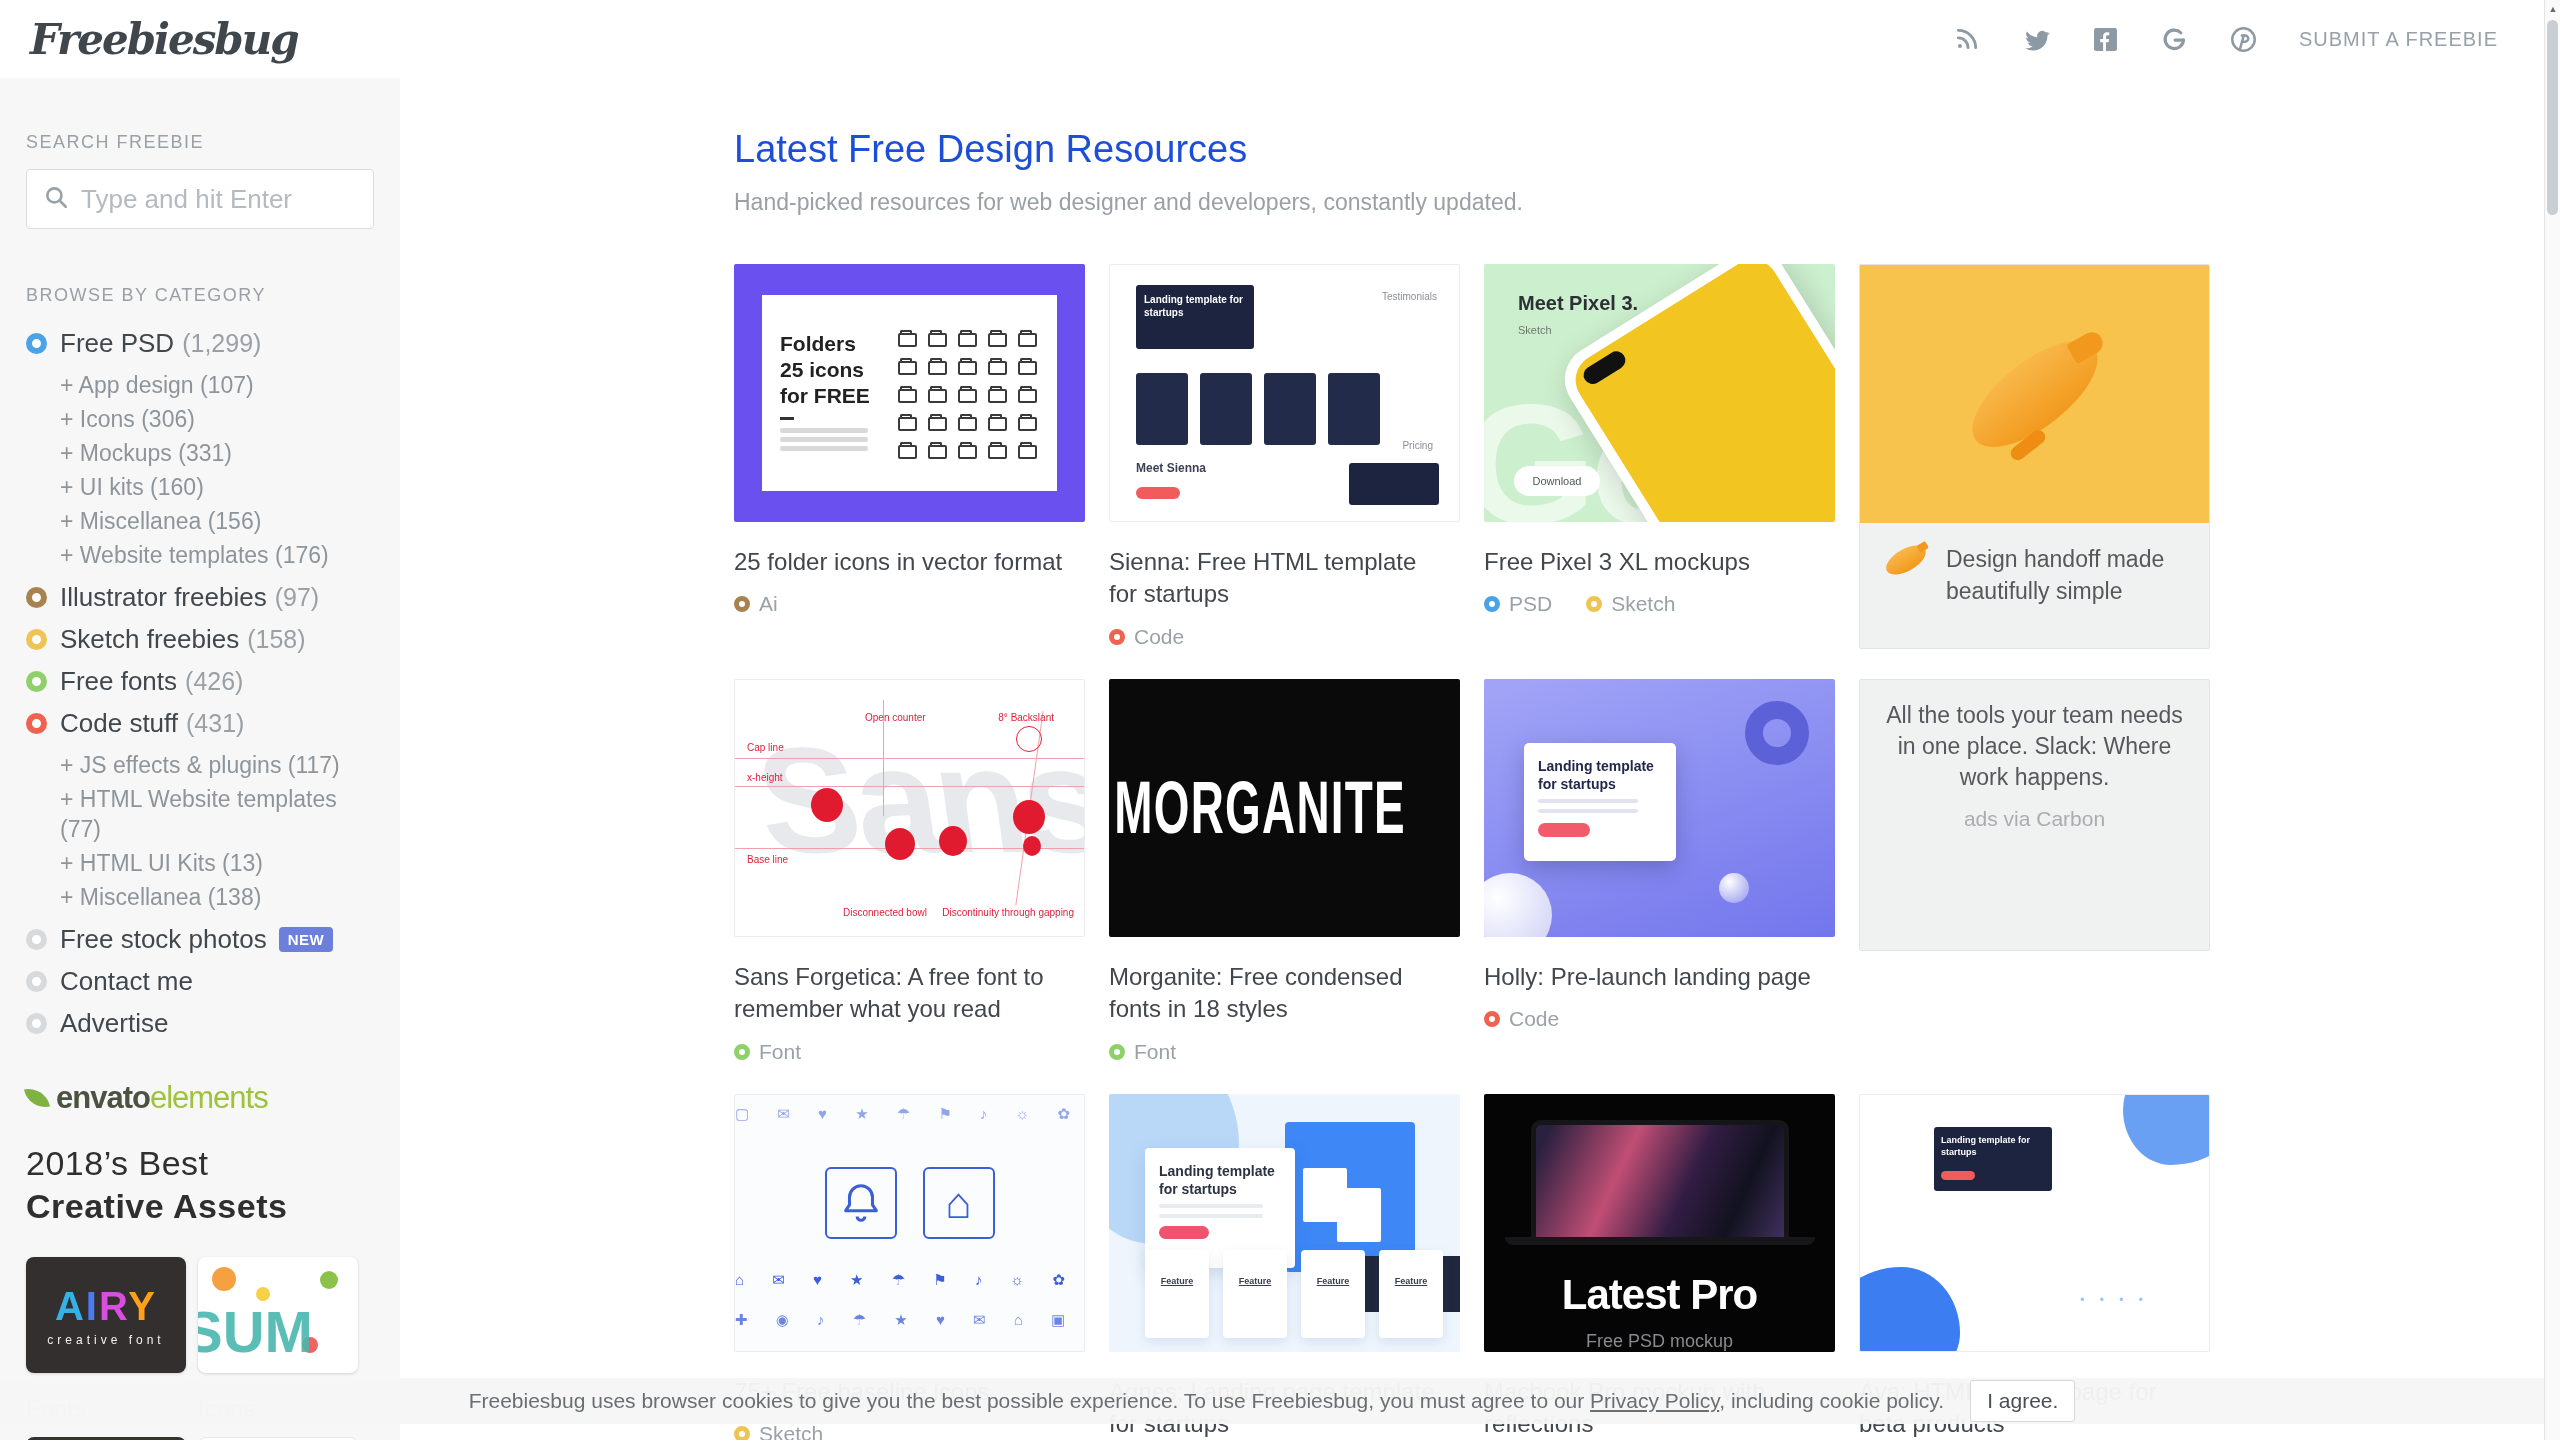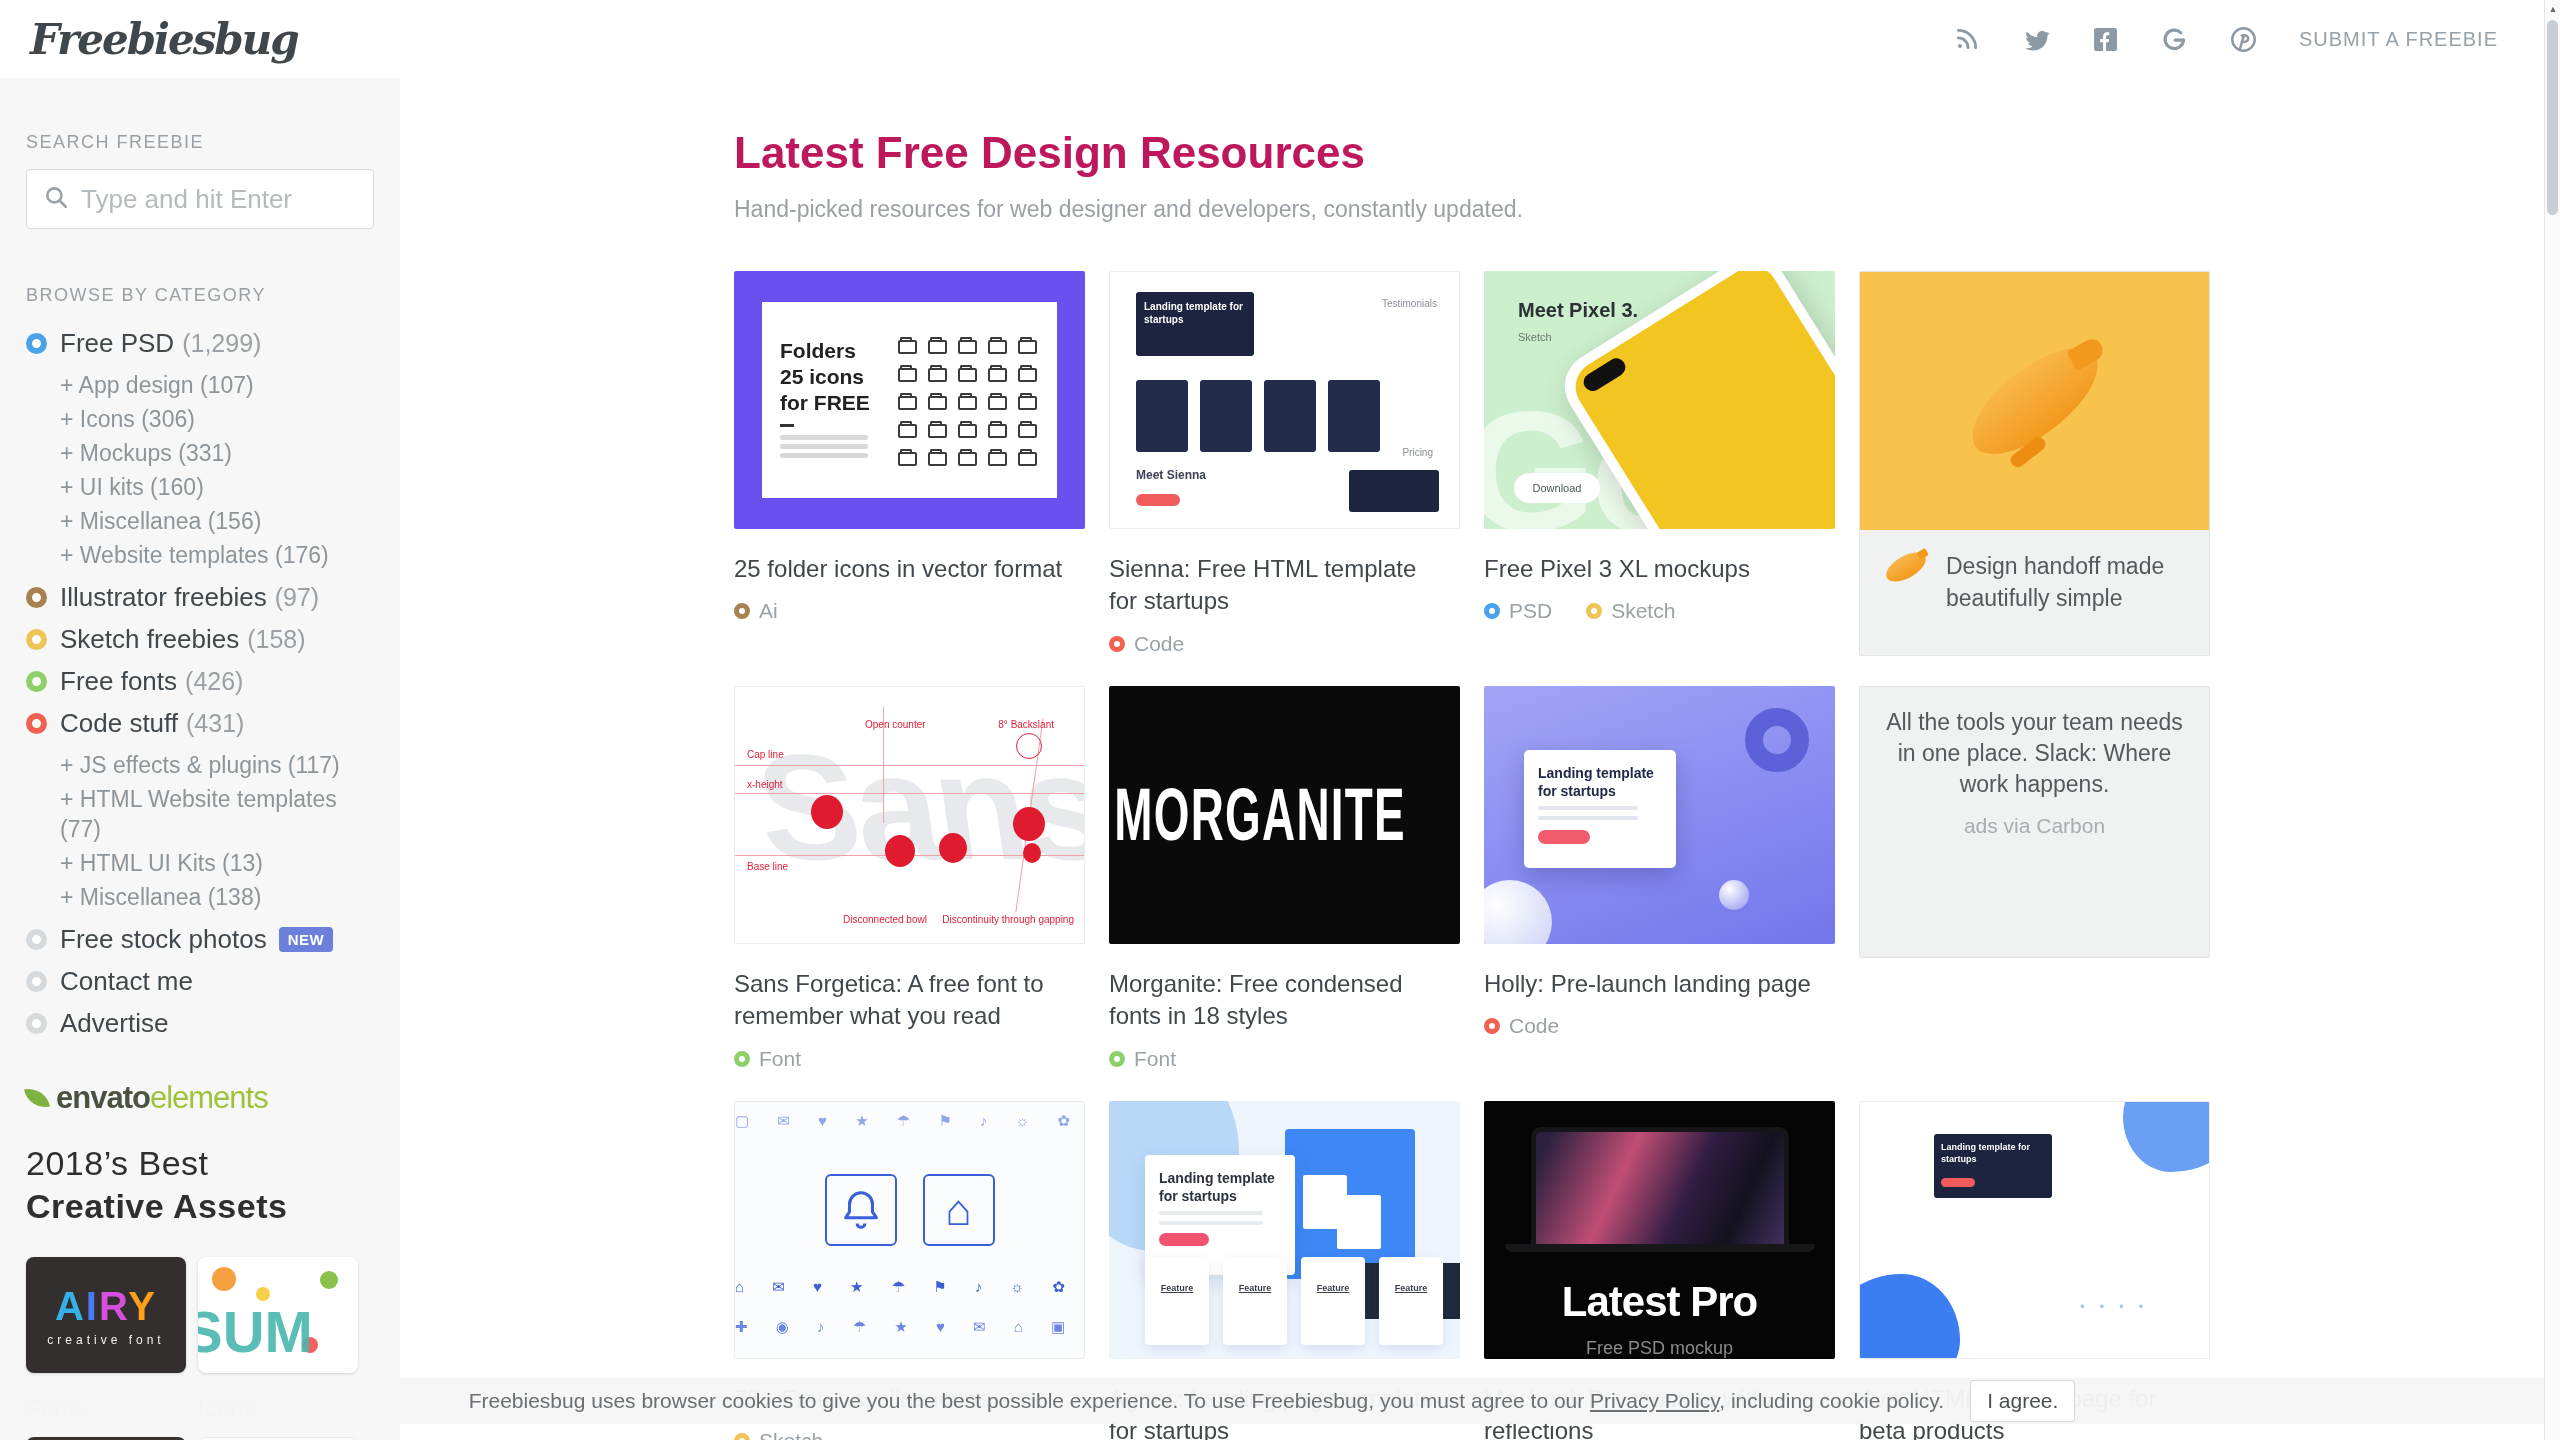--- a/index.html
+++ b/index.html
@@ -61,21 +61,21 @@
   .thumb-labels { display:flex; gap:12px; margin-top:22px; }
   .thumb-label { width:160px; font-size:24px; color:#b9bec2; }
   .partial-row { display:flex; gap:12px; margin-top:14px; }
   .partial-card { width:160px; height:60px; border-radius:8px; }
   .pc-dark { background:#37332f; }
   .pc-light { background:#fdfdfd; border:1px solid #e8e8e8; }
 
   
   .main { position:absolute; top:78px; left:400px; right:16px; bottom:0; background:#fff; padding-top:50px; overflow:hidden; }
   .main-inner { width:1476px; margin:0 auto; }
-  .page-title { font-size:44px; font-weight:700; color:#be185d; }
+  .page-title { font-size:38px; font-weight:400; color:#1d4ed8; }
   .page-subtitle { font-size:23px; color:#9aa0a5; margin-top:18px; }
   .card-grid { margin-top:48px; display:grid; grid-template-columns:repeat(4, 351px); column-gap:24px; row-gap:30px; }
   .card {}
   .card-preview { width:351px; height:258px; border-radius:2px; position:relative; overflow:hidden; cursor:pointer; }
   .bordered { border:1px solid #ececec; }
   .card-title { margin-top:24px; font-size:24px; line-height:1.35; color:#40474d; cursor:pointer; width:330px; }
   .tag-row { display:flex; gap:34px; margin-top:14px; align-items:center; }
   .tag { display:flex; align-items:center; gap:9px; }
   .tag-donut { width:16px; height:16px; border-radius:50%; border:5px solid #ccc; background:#fff; }
   .tag-label { font-size:21px; color:#9aa2a8; }

